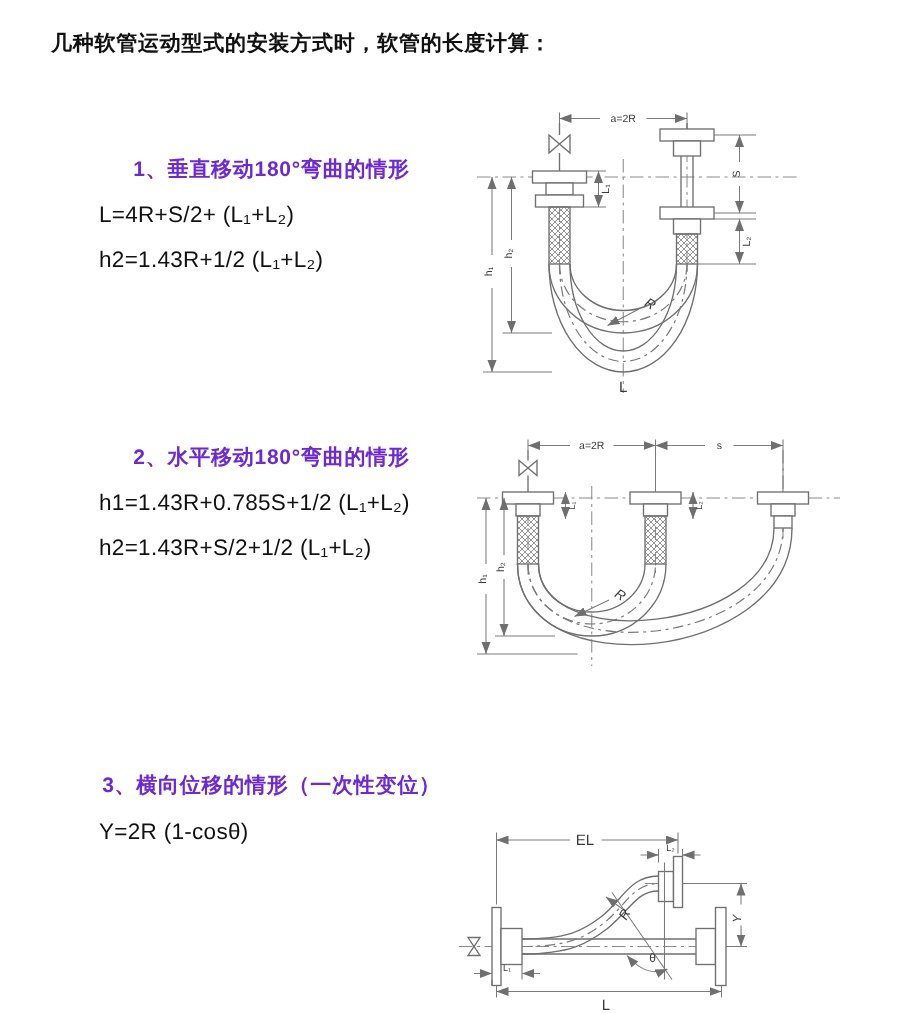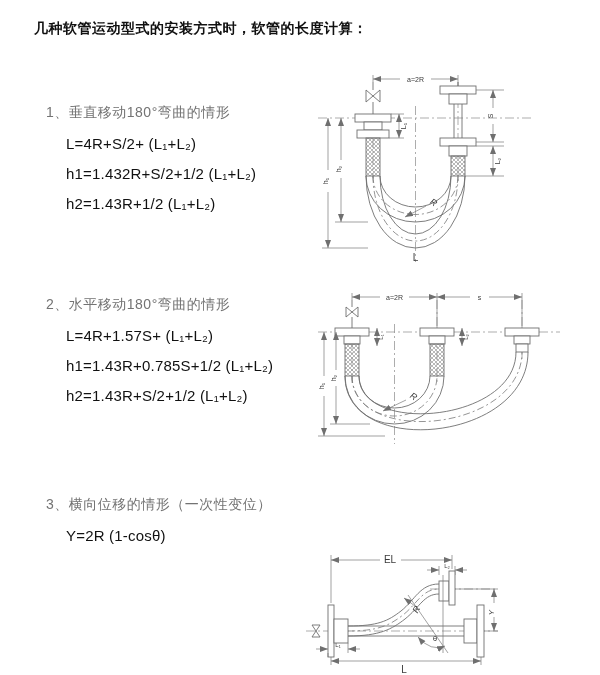--- a/index.html
+++ b/index.html
@@ -7,22 +7,22 @@
     position:relative;width:600px;height:675px;background:#ffffff;overflow:hidden;
     font-family:"Liberation Sans","DejaVu Sans",sans-serif;color:#1a1a1a;
   }
   .doc-title{
     position:absolute;left:34px;top:20px;font-size:14px;font-weight:700;
     letter-spacing:0.5px;color:#111;
   }
   .section{position:absolute;left:46px;width:270px;}
   .sec1{top:104px;}
   .sec2{top:296px;}
-  .sec3{top:496px;}
-  .sec-heading{font-size:14px;font-weight:400;color:#737373;letter-spacing:0.5px;margin:0 0 7px 0;}
+  .sec3{top:515px;}
+  .sec-heading{font-size:14px;font-weight:700;color:#6d28d9;letter-spacing:0.5px;margin:0 0 7px 0;text-align:center;}
   .formula{font-size:15px;font-weight:400;color:#111;line-height:30px;margin-left:20px;
     letter-spacing:0.2px;white-space:nowrap;}
   .diagram{position:absolute;}
   .d1{left:308px;top:66px;}
   .d2{left:310px;top:284px;}
   .d3{left:298px;top:503px;margin-top:46px;}
   svg{display:block;}
   svg .ln{stroke:#6f6f6f;stroke-width:0.9;fill:none;}
   svg .thin{stroke:#7a7a7a;stroke-width:0.7;fill:none;}
   svg .cl{stroke:#8a8a8a;stroke-width:0.7;fill:none;stroke-dasharray:9 3 2 3;}
@@ -35,21 +35,20 @@
 </head>
 <body>
 
 <div class="page">
 
   <div class="doc-title">几种软管运动型式的安装方式时，软管的长度计算：</div>
 
   <div class="section sec1">
     <div class="sec-heading">1、垂直移动180°弯曲的情形</div>
     <div class="formula">L=4R+S/2+ (L₁+L₂)</div>
-    <div class="formula">h1=1.432R+S/2+1/2 (L₁+L₂)</div>
     <div class="formula">h2=1.43R+1/2 (L₁+L₂)</div>
   </div>
 
   <div class="diagram d1">
     <svg width="290" height="198" viewBox="0 0 290 198">
       <defs>
         <marker id="d1e" markerWidth="9" markerHeight="8" refX="8" refY="3" orient="auto" markerUnits="userSpaceOnUse">
             <path d="M0,0 L8,3 L0,6 Z" fill="#6f6f6f"></path>
           </marker>
         <marker id="d1s" markerWidth="9" markerHeight="8" refX="0" refY="3" orient="auto" markerUnits="userSpaceOnUse">
@@ -142,21 +141,20 @@
         <line class="thin" x1="118" y1="140" x2="97" y2="151" marker-end="url(#d1e)"></line>
         <text x="124" y="139" font-size="9" font-style="italic" text-anchor="middle" transform="rotate(32 124 139)">R</text>
       </g>
 
       <text class="biglbl" x="107.5" y="195" text-anchor="middle">L</text>
     </svg>
   </div>
 
   <div class="section sec2">
     <div class="sec-heading">2、水平移动180°弯曲的情形</div>
-    <div class="formula">L=4R+1.57S+ (L₁+L₂)</div>
     <div class="formula">h1=1.43R+0.785S+1/2 (L₁+L₂)</div>
     <div class="formula">h2=1.43R+S/2+1/2 (L₁+L₂)</div>
   </div>
 
   <div class="diagram d2">
     <svg width="287" height="165" viewBox="0 0 287 165">
       <defs>
         <marker id="d2e" markerWidth="9" markerHeight="8" refX="8" refY="3" orient="auto" markerUnits="userSpaceOnUse">
             <path d="M0,0 L8,3 L0,6 Z" fill="#6f6f6f"></path>
           </marker>

